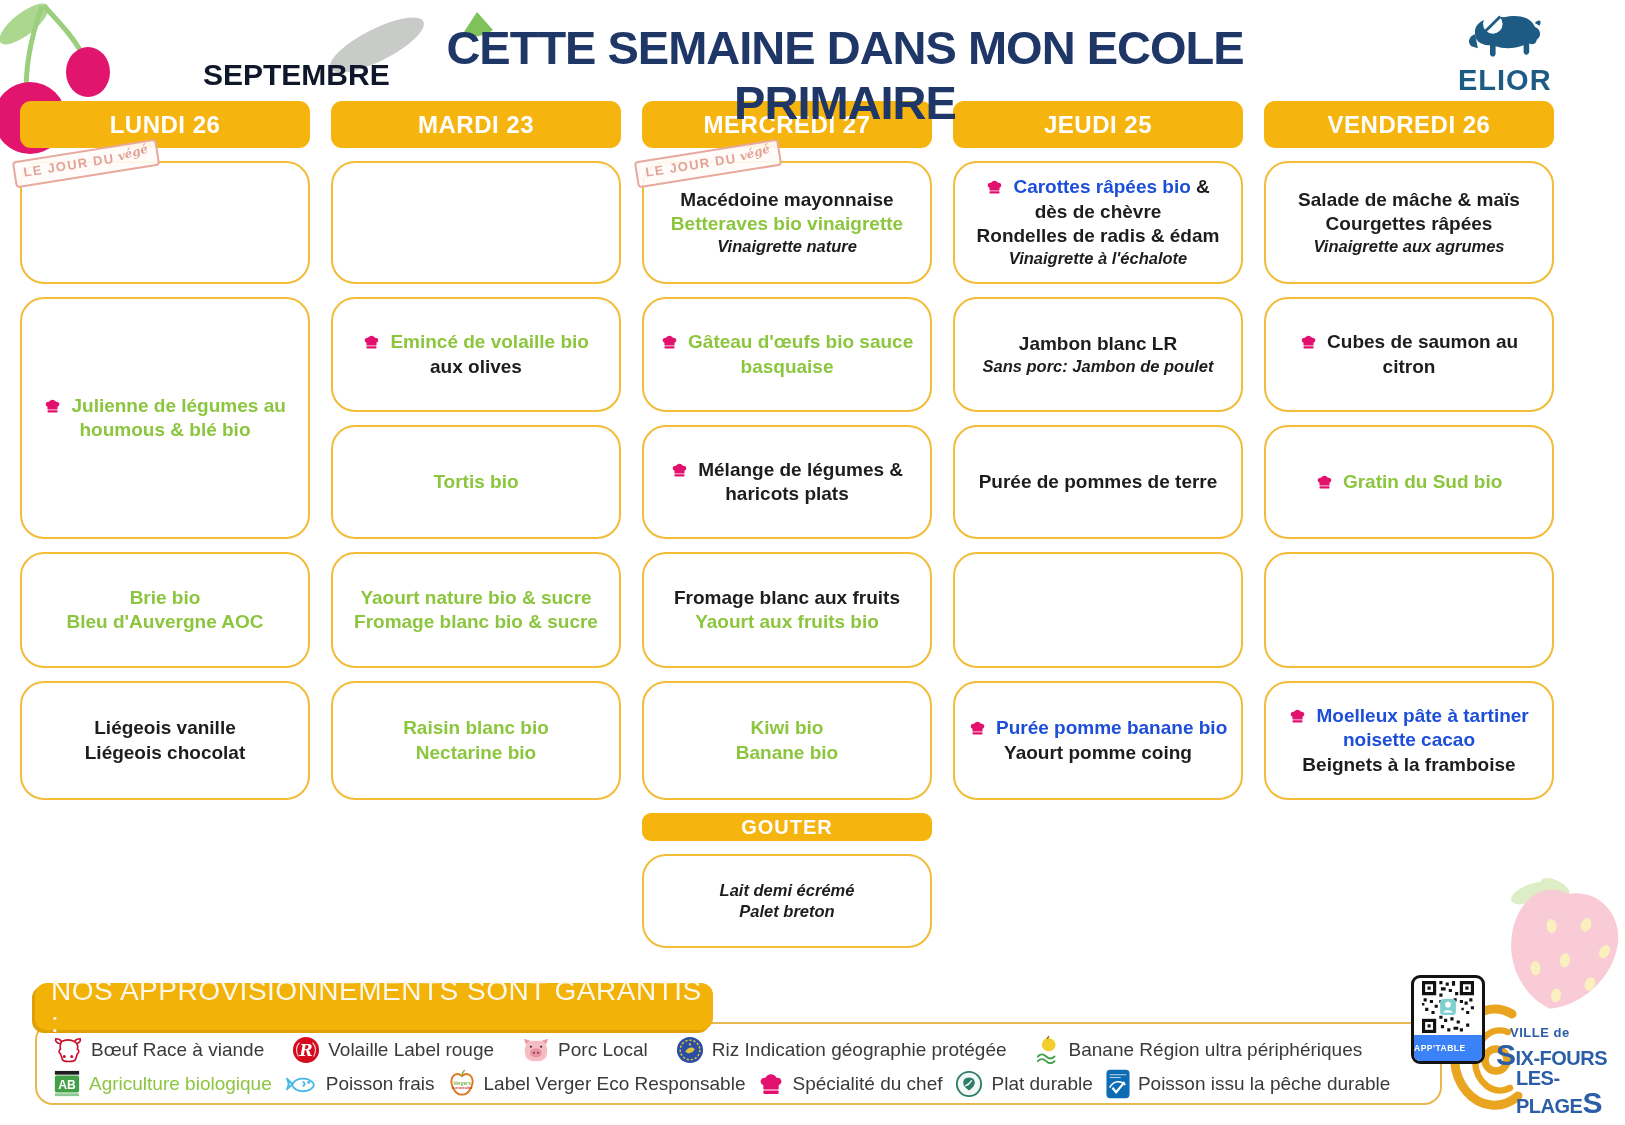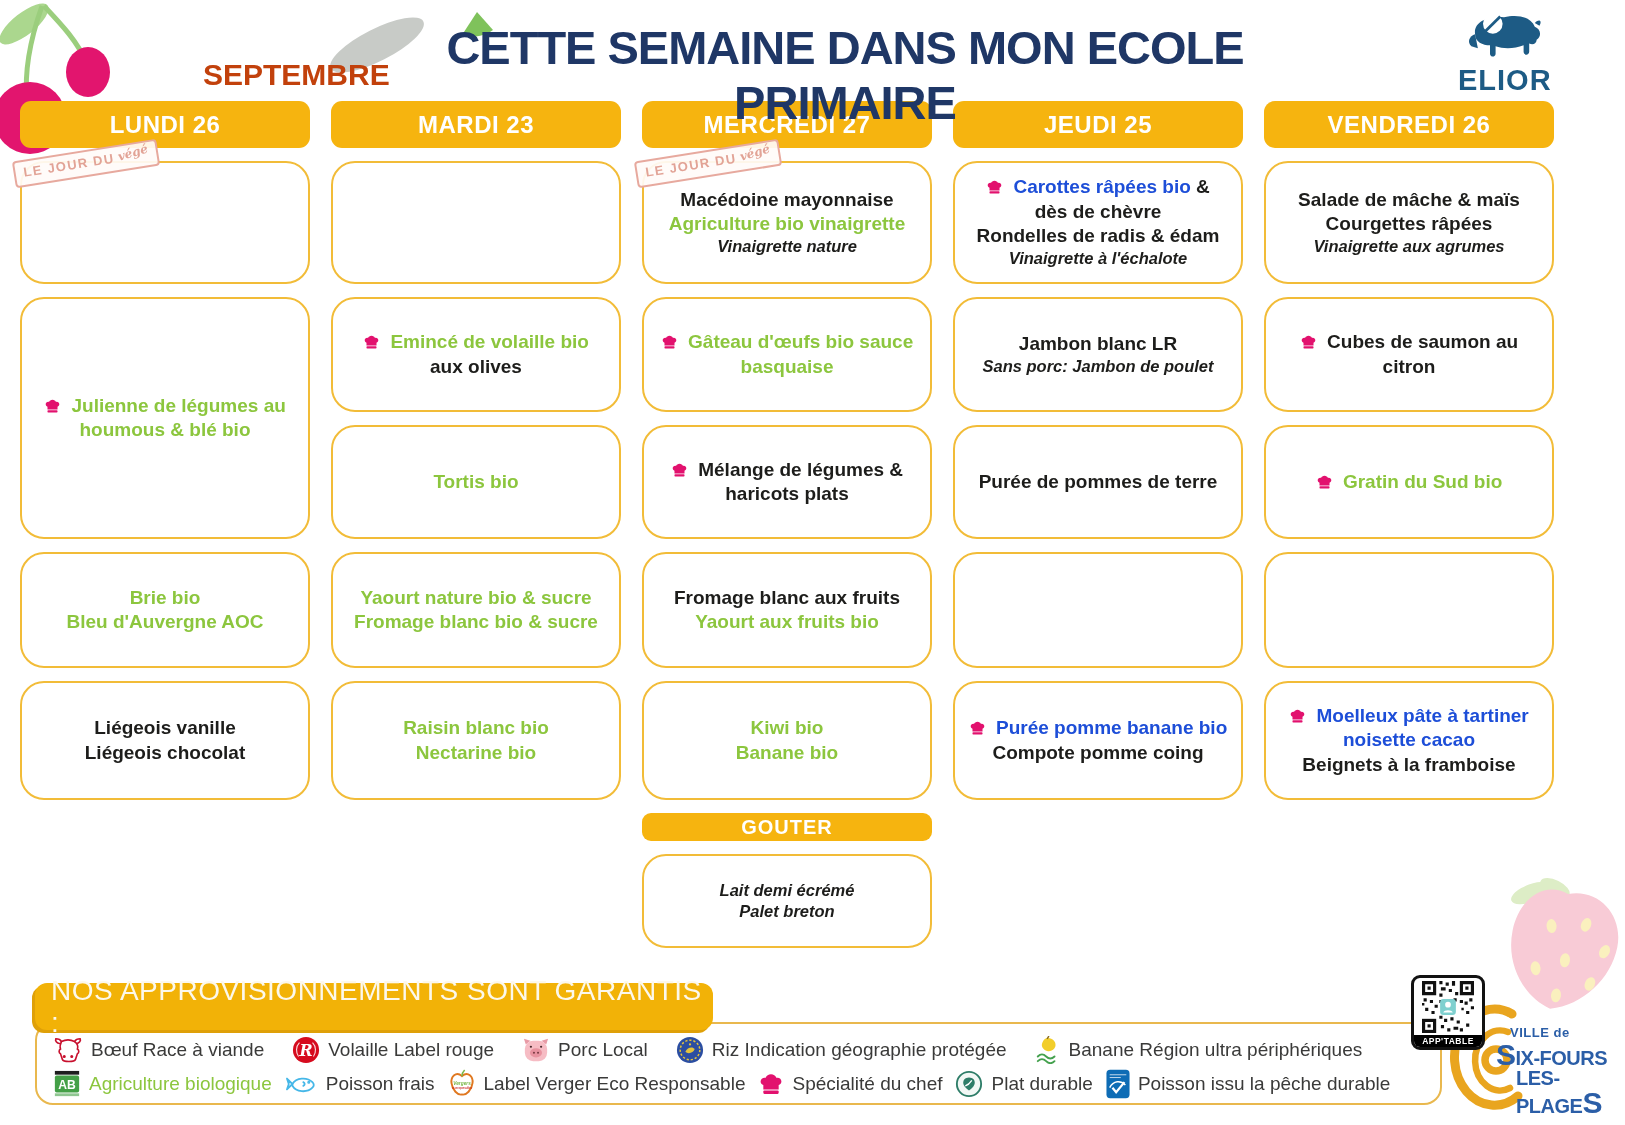--- a/index.html
+++ b/index.html
@@ -2,21 +2,21 @@
 <html><head>
 <meta charset="utf-8">
 <style>
   html,body{margin:0;padding:0;}
   body{
     width:1625px;height:1125px;position:relative;overflow:hidden;background:#fff;
     font-family:"Liberation Sans", sans-serif;
   }
   
   .cherry-art{position:absolute;left:0;top:0;z-index:0;}
-  .month{position:absolute;left:203px;top:58px;font-size:30px;font-weight:800;color:#c2410c;z-index:2;}
+  .month{position:absolute;left:203px;top:58px;font-size:30px;font-weight:800;color:#0f172a;z-index:2;}
   .title{position:absolute;left:345px;top:20px;width:1000px;text-align:center;
          font-size:47px;font-weight:800;letter-spacing:-1px;color:#1F3766;z-index:2;}
   .elior{position:absolute;left:1458px;top:8px;width:92px;text-align:center;z-index:2;}
   .elior-name{font-size:29px;font-weight:800;letter-spacing:1px;color:#1D5B85;margin-top:-4px;}
   
   .menu-grid{
     position:absolute;left:20px;top:101px;z-index:1;
     display:grid;
     grid-template-columns:repeat(5,290px);
     grid-template-rows:47px 123px 115px 114px 116px 119px 28px 94px;
@@ -68,22 +68,22 @@
   .legend-row.r2{gap:13px;}
   .legend-item{display:flex;align-items:center;gap:8px;white-space:nowrap;}
   .llabel{font-size:19px;color:#3A3A39;}
   .llabel.green{color:#8CC63E;}
   .licon{line-height:0;display:inline-block;}
   .qr{
     position:absolute;left:1411px;top:975px;width:68px;z-index:4;background:#fff;
     border:3px solid #121212;border-radius:9px;overflow:hidden;display:flex;flex-direction:column;align-items:center;
   }
   .qr svg{margin:3px 0 2px 0;}
-  .qr-label{background:#000000;color:#fff;font-size:8.5px;font-weight:700;width:100%;text-align:center;
-    padding:1px 0;letter-spacing:.5px;}
+  .qr-label{background:#3b82f6;color:#fff;font-size:8.5px;font-weight:700;width:100%;
+    padding:8px 0;letter-spacing:.5px;}
   .strawberry{position:absolute;left:1487px;top:875px;z-index:0;}
   .city{position:absolute;left:1448px;top:1000px;width:175px;height:122px;z-index:2;}
   .city .swirl{position:absolute;left:0;top:0;}
   .city-text{position:absolute;left:48px;top:26px;color:#2B5EA7;line-height:1;}
   .city-l1{font-size:13px;font-weight:700;letter-spacing:.5px;margin-left:14px;}
   .city-l2,.city-l3{font-size:20px;font-weight:700;letter-spacing:-0.5px;}
   .bigS{font-size:30px;font-weight:700;}
   .city-l2{margin-top:1px;}
   .city-l3{margin-left:20px;margin-top:-2px;}
 </style>
@@ -172,21 +172,21 @@
     <div class="line"><span class="seg green">Raisin blanc bio</span></div>
     <div class="line"><span class="seg green">Nectarine bio</span></div>
   </div>
 
   <div class="cell gc3 gr2">
     <div class="stamp">
       <span>LE JOUR DU</span>
       <span class="script">végé</span>
     </div>
     <div class="line"><span class="seg black">Macédoine mayonnaise</span></div>
-    <div class="line"><span class="seg green">Agriculture bio vinaigrette</span></div>
+    <div class="line"><span class="seg green">Betteraves bio vinaigrette</span></div>
     <div class="line note"><span class="seg black">Vinaigrette nature</span></div>
   </div>
   <div class="cell gc3 gr3">
     <div class="line">
       <span class="hat"><svg viewBox="0 0 20 18" fill="#E2116E">
             <path d="M10 1.5c-1.9 0-3.5 1.1-4.1 2.7-.3-.1-.6-.1-.9-.1C3.3 4.1 2 5.4 2 7c0 1.3.9 2.4 2.1 2.8v3.4h11.8V9.8C17.1 9.4 18 8.3 18 7c0-1.6-1.3-2.9-3-2.9-.3 0-.6 0-.9.1C13.5 2.6 11.9 1.5 10 1.5z"></path>
             <rect x="4.1" y="14" width="11.8" height="2.6" rx="0.8"></rect>
           </svg></span>
       <span class="seg green">Gâteau d'œufs bio sauce basquaise</span>
     </div>
@@ -236,21 +236,21 @@
   </div>
   <div class="cell gc4 gr5"></div>
   <div class="cell gc4 gr6">
     <div class="line">
       <span class="hat"><svg viewBox="0 0 20 18" fill="#E2116E">
             <path d="M10 1.5c-1.9 0-3.5 1.1-4.1 2.7-.3-.1-.6-.1-.9-.1C3.3 4.1 2 5.4 2 7c0 1.3.9 2.4 2.1 2.8v3.4h11.8V9.8C17.1 9.4 18 8.3 18 7c0-1.6-1.3-2.9-3-2.9-.3 0-.6 0-.9.1C13.5 2.6 11.9 1.5 10 1.5z"></path>
             <rect x="4.1" y="14" width="11.8" height="2.6" rx="0.8"></rect>
           </svg></span>
       <span class="seg orange">Purée pomme banane bio</span>
     </div>
-    <div class="line"><span class="seg black">Compote pomme coing</span></div>
+    <div class="line"><span class="seg black">Yaourt pomme coing</span></div>
   </div>
 
   <div class="cell gc5 gr2">
     <div class="line"><span class="seg black">Salade de mâche &amp; maïs</span></div>
     <div class="line"><span class="seg black">Courgettes râpées</span></div>
     <div class="line note"><span class="seg black">Vinaigrette aux agrumes</span></div>
   </div>
   <div class="cell gc5 gr3">
     <div class="line">
       <span class="hat"><svg viewBox="0 0 20 18" fill="#E2116E">

